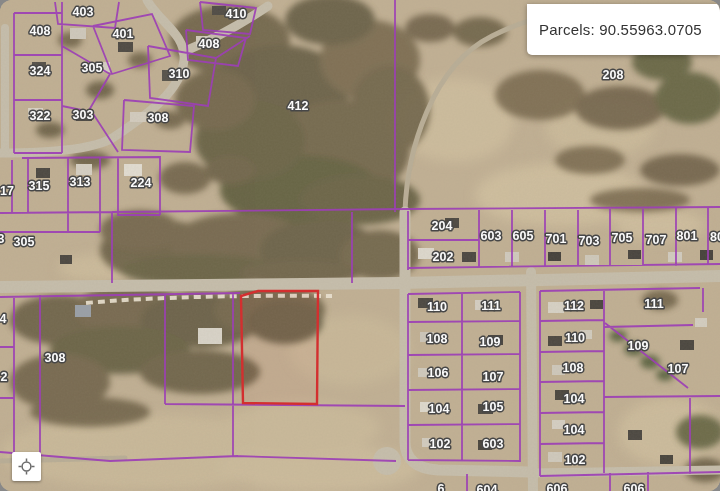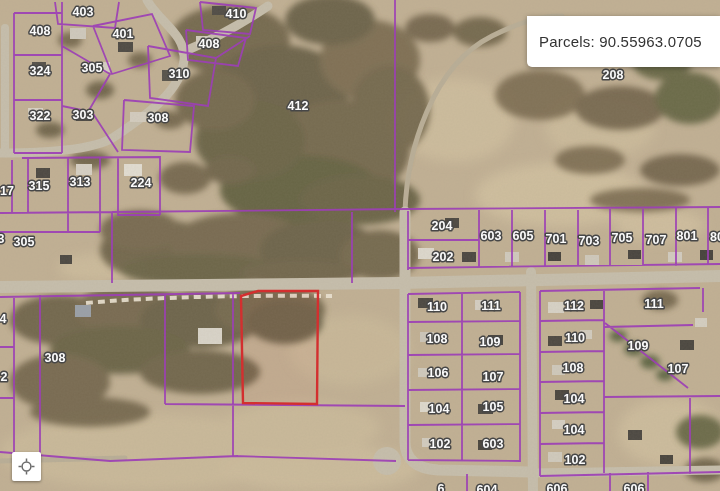--- a/index.html
+++ b/index.html
@@ -1,26 +1,26 @@
 <!DOCTYPE html>
 <html><head>
 <meta charset="utf-8">
 <style>
   html,body{margin:0;padding:0;background:#888;}
   .stage{position:relative;width:720px;height:491px;overflow:hidden;
-         font-family:"Liberation Sans",sans-serif;background:#c1b094;}
+         font-family:"Liberation Sans",sans-serif;background:#c1b094;border-radius:12px;}
   svg{display:block;}
   .parcel-label{font-family:"Liberation Sans",sans-serif;font-size:12.5px;font-weight:bold;
                 fill:#fbfbfb;stroke:#474747;stroke-width:3px;paint-order:stroke;
                 stroke-linejoin:round;text-anchor:middle;}
   .parcel-line{fill:none;stroke:#9c3fb5;stroke-width:1.8;opacity:.92;}
   .road{fill:none;stroke:#c6beac;stroke-linecap:round;}
   .trail{fill:none;stroke:#b9ae97;stroke-linecap:round;}
   #selected-parcel{fill:rgba(220,60,60,0.04);stroke:#d32f2f;stroke-width:2.4;}
-  .info-box{position:absolute;top:16px;right:0;width:193px;height:51px;background:#ffffff;
+  .info-box{position:absolute;top:4px;right:0;width:193px;height:51px;background:#ffffff;
             border-radius:0 0 0 5px;box-shadow:0 1px 5px rgba(0,0,0,.35);
             display:flex;align-items:center;padding-left:12px;box-sizing:border-box;
             font-size:15px;color:#333;letter-spacing:.2px;}
   .locate-btn{position:absolute;left:12px;top:452px;width:29px;height:29px;background:#fff;
               border:none;border-radius:2px;box-shadow:0 1px 3px rgba(0,0,0,.4);
               display:flex;align-items:center;justify-content:center;padding:0;cursor:pointer;}
 </style>
 </head>
 <body>
 

